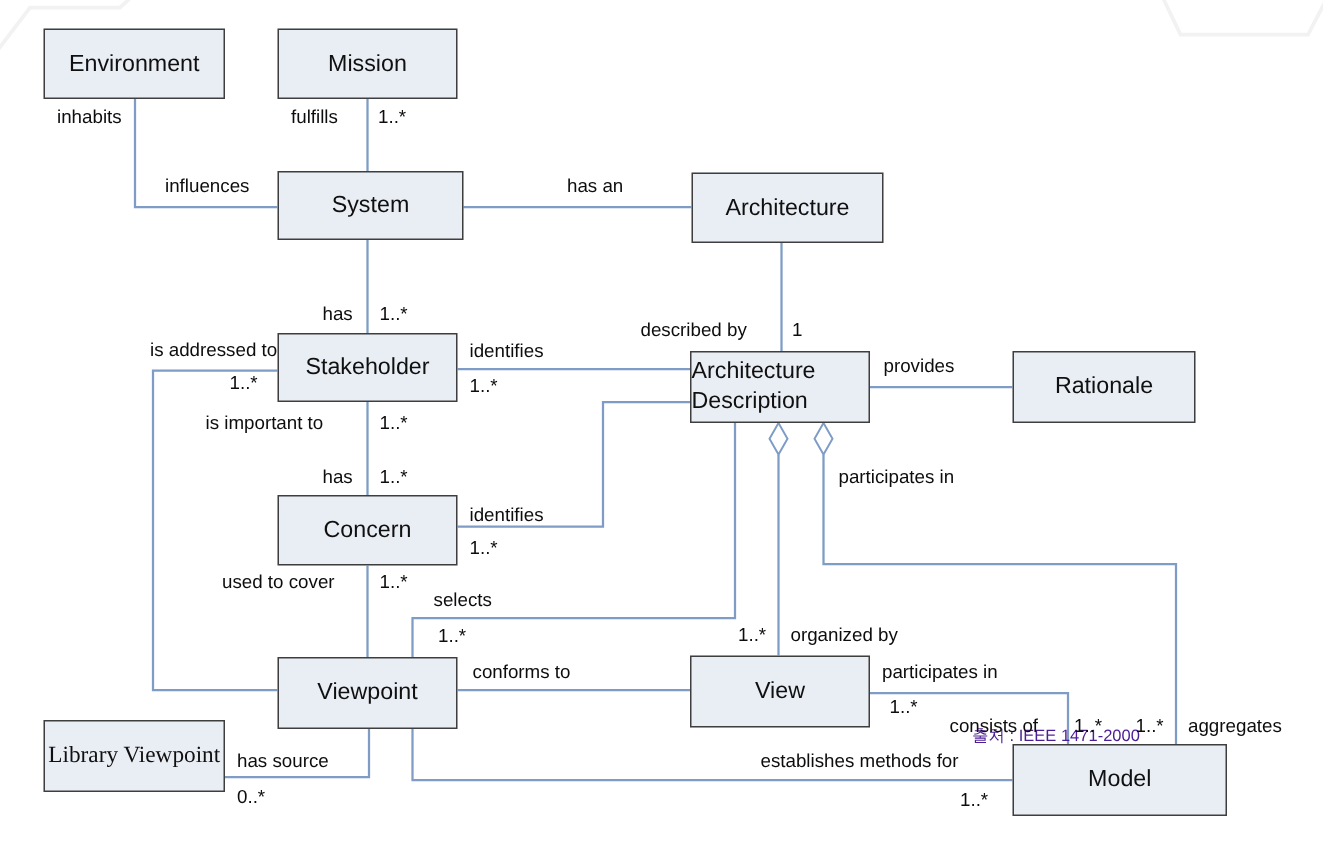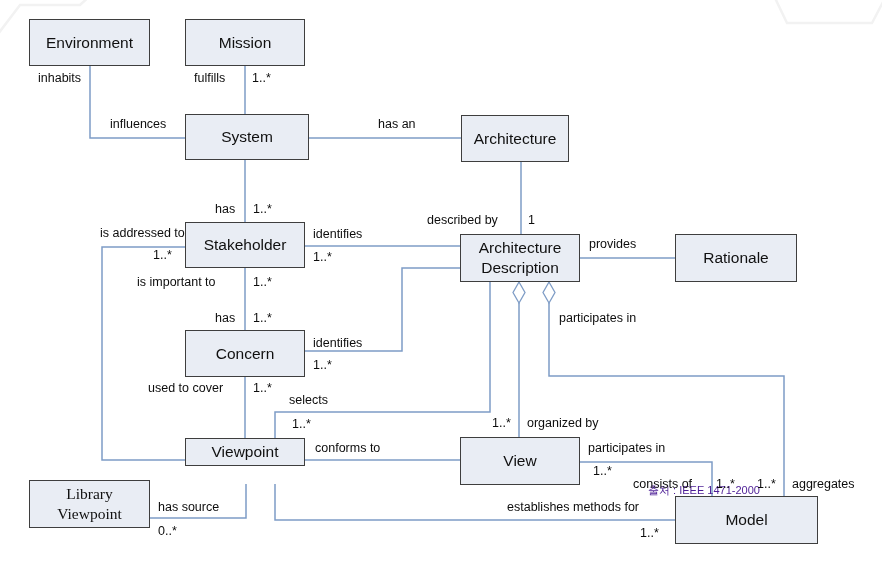--- a/index.html
+++ b/index.html
@@ -19,25 +19,24 @@
   }
   #wires{position:absolute;left:0;top:0;z-index:0;}
   #wires .edge{fill:none;stroke:var(--line);stroke-width:1.5;}
   #wires .diamond{fill:#ffffff;stroke:var(--line);stroke-width:1.3;}
   #wires .watermark{fill:none;stroke:var(--watermark);stroke-width:2.5;}
   .box{
     position:absolute;
     background:var(--box-fill);
     border:1.5px solid var(--box-border);
     display:flex;align-items:center;justify-content:center;
-    text-align:center;
     font-size:15.5px;line-height:1.28;color:var(--text);
     z-index:2;
     box-sizing:border-box;
-    padding:2px 12px;
+    padding:2px 0;
   }
   .lbl{
     position:absolute;
     font-size:12.5px;color:#0d0d0d;
     white-space:nowrap;
     z-index:3;
   }
   .caption{
     position:absolute;
     font-size:11px;color:#4c1d95;
@@ -80,36 +79,36 @@
 
   <div class="box" style="left:29px;top:19px;width:121px;height:47px;">
       <span>Environment</span>
     </div>
   <div class="box" style="left:185px;top:19px;width:120px;height:47px;">
       <span>Mission</span>
     </div>
   <div class="box" style="left:185px;top:114px;width:124px;height:46px;">
       <span>System</span>
     </div>
-  <div class="box" style="left:461px;top:115px;width:108px;height:47px;">
+  <div class="box" style="left:461px;top:115px;width:128px;height:47px;">
       <span>Architecture</span>
     </div>
   <div class="box" style="left:185px;top:222px;width:120px;height:46px;">
       <span>Stakeholder</span>
     </div>
   <div class="box" style="left:460px;top:234px;width:120px;height:48px;">
       <span>Architecture Description</span>
     </div>
   <div class="box" style="left:675px;top:234px;width:122px;height:48px;">
       <span>Rationale</span>
     </div>
   <div class="box" style="left:185px;top:330px;width:120px;height:47px;">
       <span>Concern</span>
     </div>
-  <div class="box" style="left:185px;top:438px;width:120px;height:28px;">
+  <div class="box" style="left:185px;top:438px;width:120px;height:48px;">
       <span>Viewpoint</span>
     </div>
   <div class="box" style="left:460px;top:437px;width:120px;height:48px;">
       <span>View</span>
     </div>
   <div class="box" style="left:29px;top:480px;width:121px;height:48px;font-family:Liberation Serif, serif;">
       <span>Library Viewpoint</span>
     </div>
   <div class="box" style="left:675px;top:496px;width:143px;height:48px;">
       <span>Model</span>

